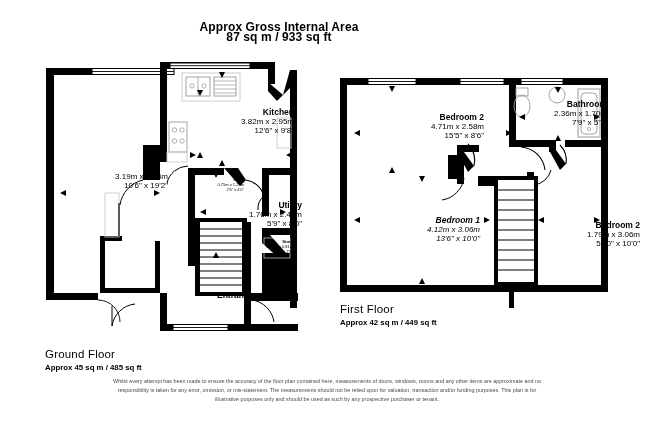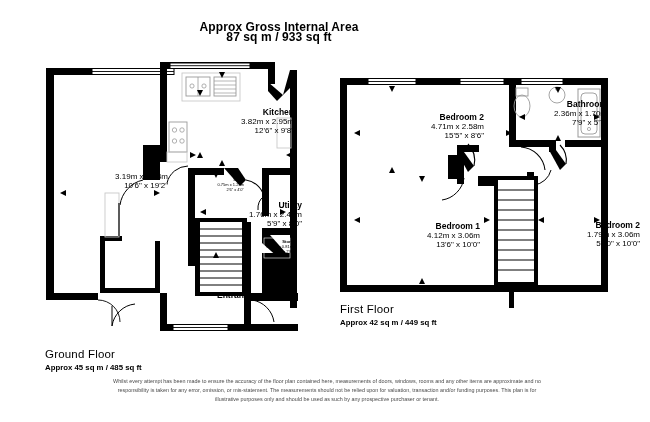--- a/index.html
+++ b/index.html
@@ -352,21 +352,21 @@
     <div class="dm">4.71m x 2.58m</div>
     <div class="dim-imp">15'5" x 8'6"</div>
   </div>
 
   <div class="lbl" style="left:521px; top:99px; width:86px;">
     <div class="rn">Bathroom</div>
     <div class="dm">2.36m x 1.70m</div>
     <div class="dim-imp">7'9" x 5'7"</div>
   </div>
 
-  <div class="lbl" style="left:370px; top:221px; width:110px;">
+  <div class="lbl" style="left:370px; top:215px; width:110px;font-style:italic;">
     <div class="rn">Bedroom 1</div>
     <div class="dm">4.12m x 3.06m</div>
     <div class="dim-imp">13'6" x 10'0"</div>
   </div>
 
   <div class="lbl" style="left:538px; top:220px; width:102px;">
     <div class="rn">Bedroom 2</div>
     <div class="dm">1.79m x 3.06m</div>
     <div class="dim-imp">5'10" x 10'0"</div>
   </div>

